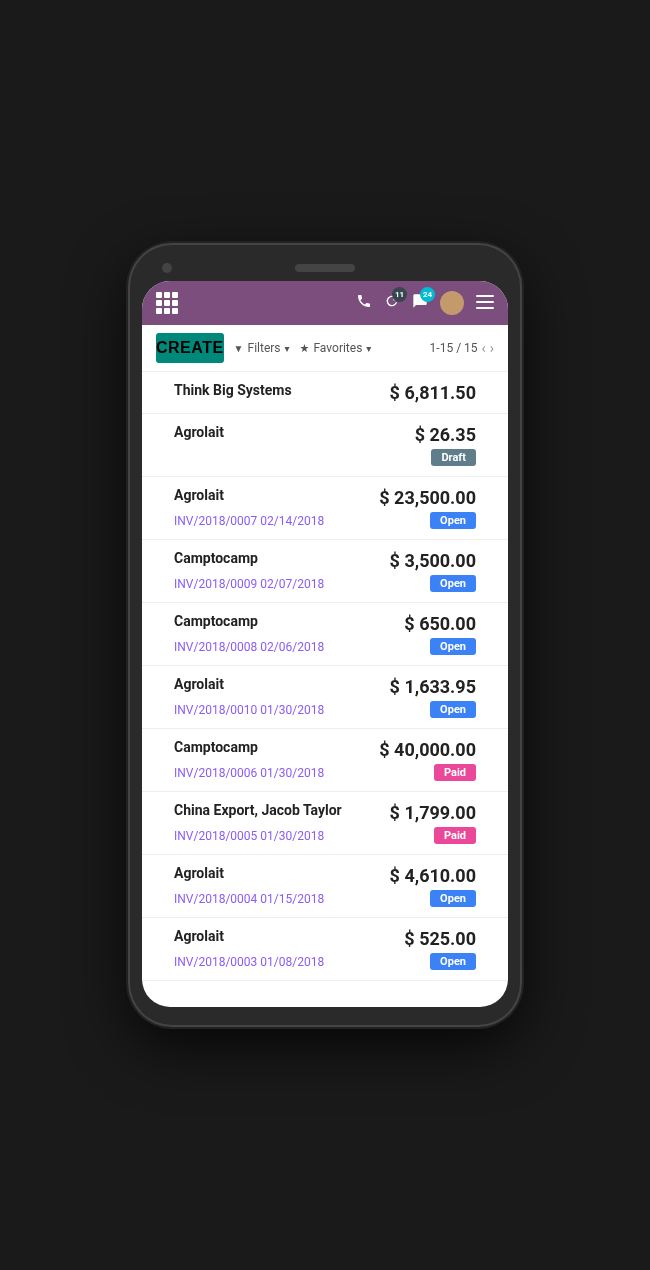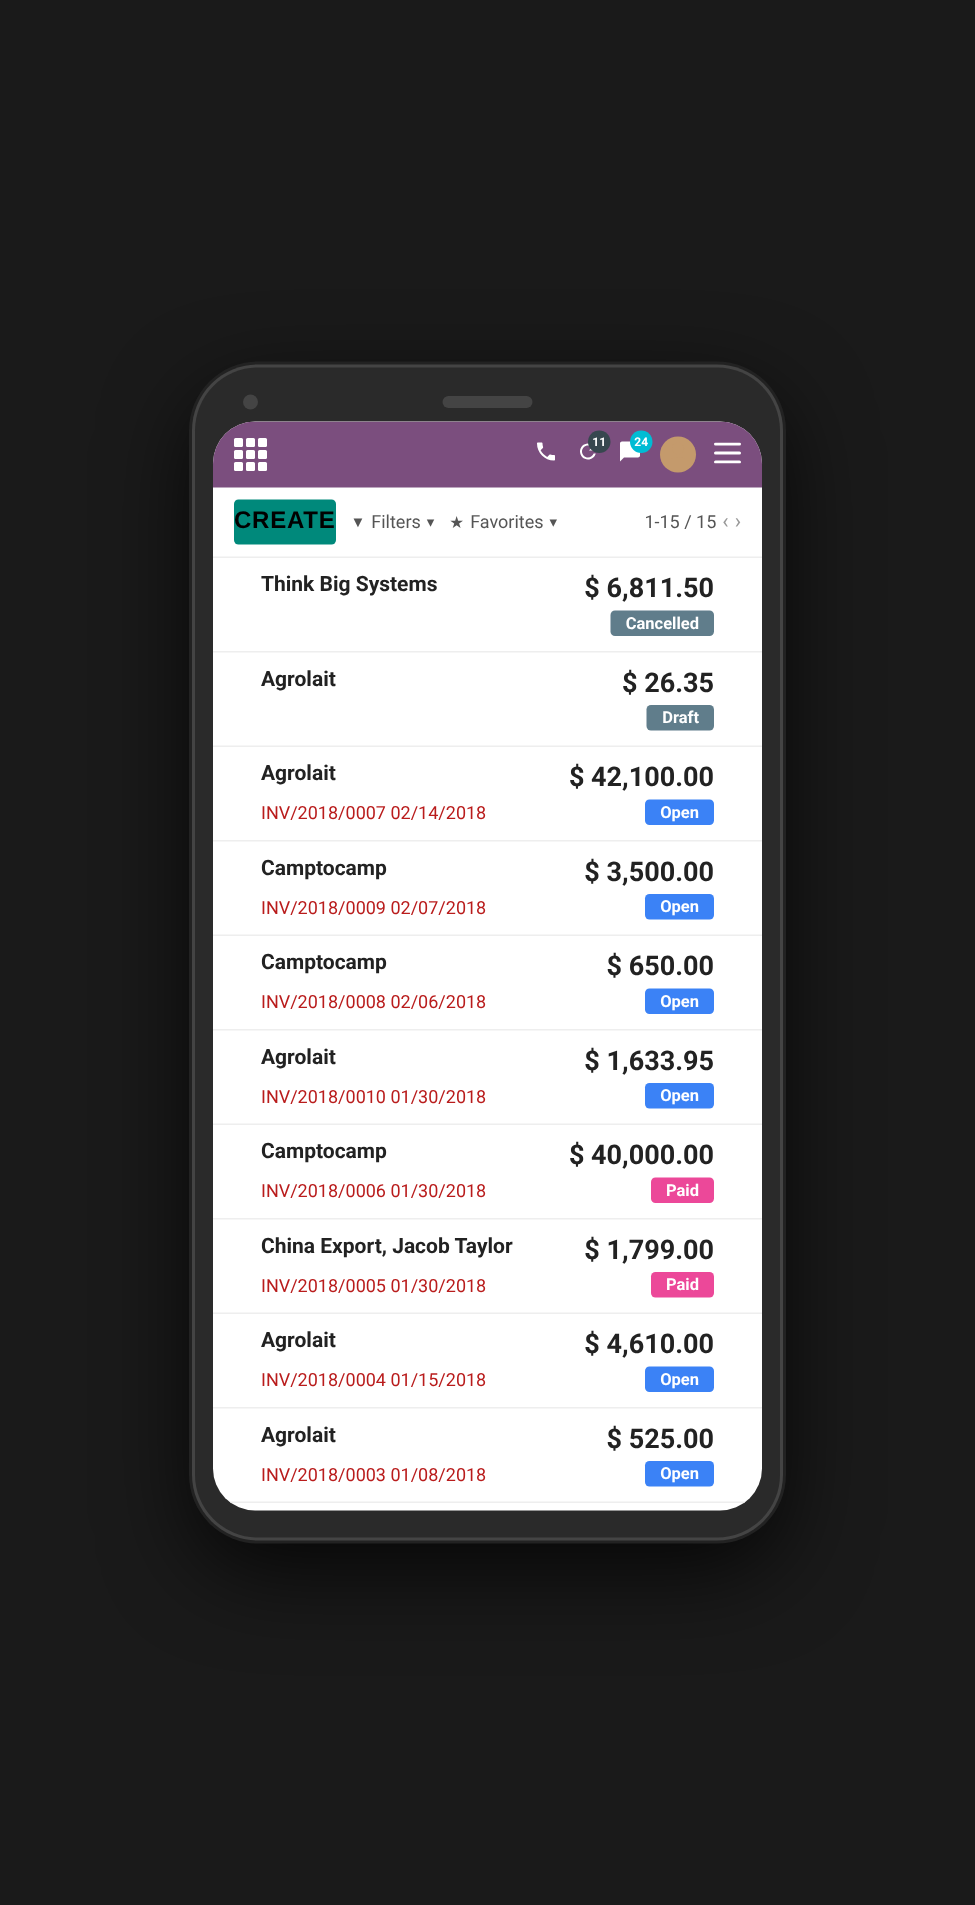--- a/index.html
+++ b/index.html
@@ -197,21 +197,21 @@
       white-space: nowrap;
     }
     .invoice-row-bottom {
       display: flex;
       justify-content: space-between;
       align-items: center;
       margin-top: 4px;
     }
     .invoice-meta {
       font-size: 12px;
-      color: #b91c1c;
+      color: #8b5cf6;
     }
     .status-badge {
       font-size: 11px;
       font-weight: bold;
       color: #fff;
       padding: 2px 10px;
       border-radius: 3px;
     }
     .status-cancelled { background: #607d8b; }
     .status-draft { background: #607d8b; }
@@ -301,39 +301,35 @@
         <span class="pagination-arrow">›</span>
       </div>
     </div>
 
     <div class="invoice-list">
     <div class="invoice-item">
           <div class="invoice-row-top">
             <div class="invoice-name">Think Big Systems</div>
             <div class="invoice-amount">$ 6,811.50</div>
           </div>
-          <div class="invoice-row-bottom">
-            <div class="invoice-meta"></div>
-            <span class="status-badge status-cancelled">Cancelled</span>
-          </div>
         </div>
         <div class="invoice-item">
           <div class="invoice-row-top">
             <div class="invoice-name">Agrolait</div>
             <div class="invoice-amount">$ 26.35</div>
           </div>
           <div class="invoice-row-bottom">
             <div class="invoice-meta"></div>
             <span class="status-badge status-draft">Draft</span>
           </div>
         </div>
         <div class="invoice-item">
           <div class="invoice-row-top">
             <div class="invoice-name">Agrolait</div>
-            <div class="invoice-amount">$ 42,100.00</div>
+            <div class="invoice-amount">$ 23,500.00</div>
           </div>
           <div class="invoice-row-bottom">
             <div class="invoice-meta">INV/2018/0007  02/14/2018</div>
             <span class="status-badge status-open">Open</span>
           </div>
         </div>
         <div class="invoice-item">
           <div class="invoice-row-top">
             <div class="invoice-name">Camptocamp</div>
             <div class="invoice-amount">$ 3,500.00</div>

